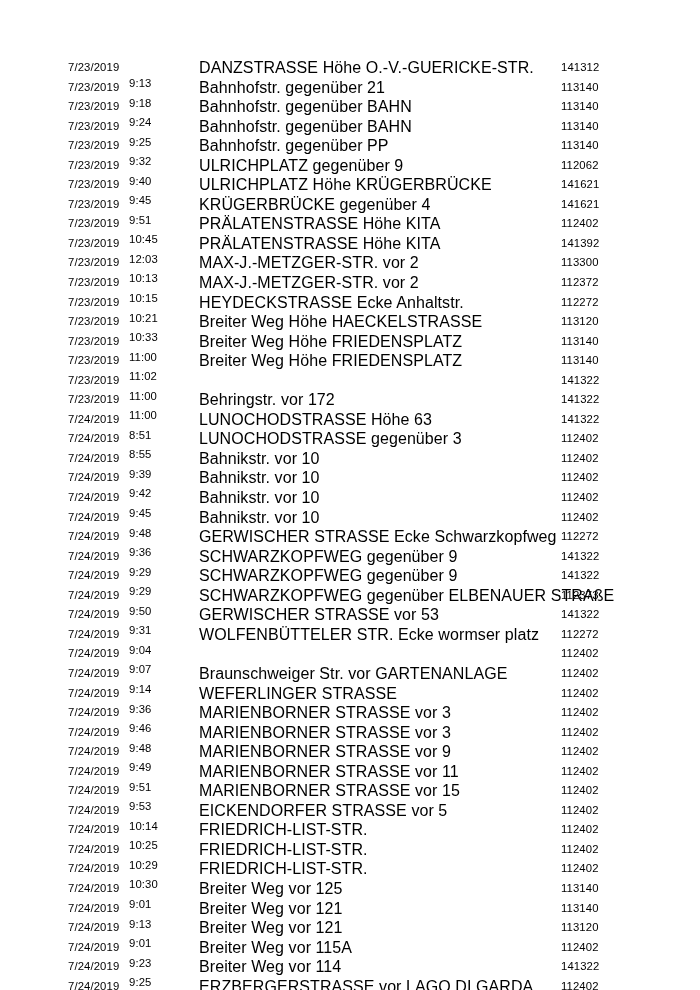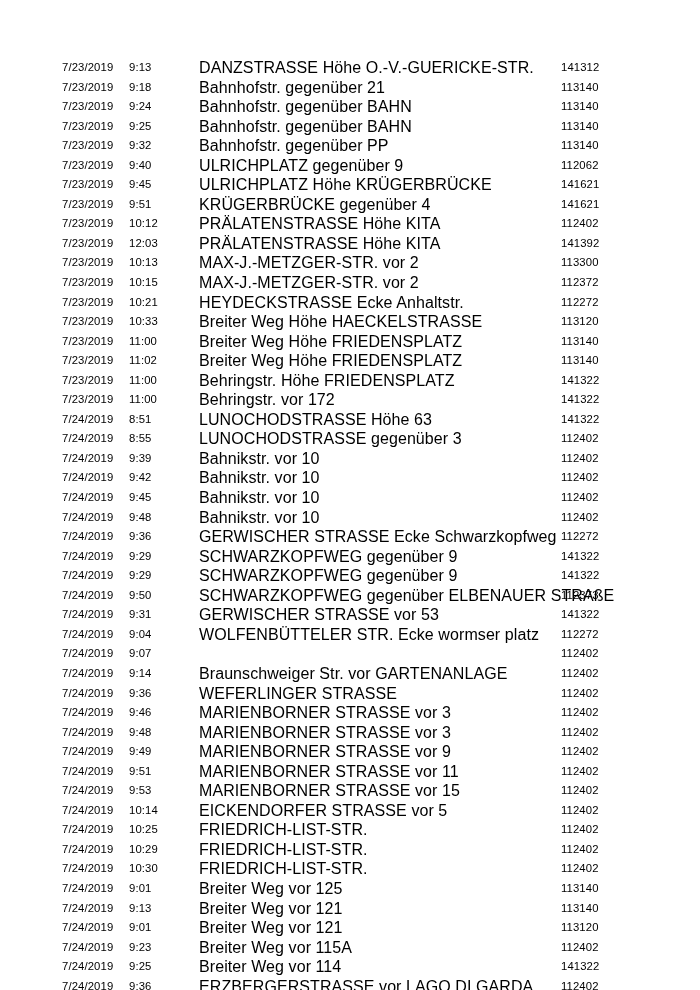--- a/index.html
+++ b/index.html
@@ -24,29 +24,29 @@
   }
   .row {
     display: block;
     position: relative;
     height: 19.55px;
     line-height: 19.55px;
     white-space: nowrap;
   }
   .c-date {
     position: absolute;
-    left: 62px;
+    left: 68px;
     top: 0;
     font-size: 11.3px;
     letter-spacing: 0.01em;
   }
   .c-time {
     position: absolute;
     left: 129px;
-    top: 0;
+    top: 16px;
     font-size: 11.3px;
     letter-spacing: 0.01em;
   }
   .c-desc {
     position: absolute;
     left: 199px;
     top: 0;
     font-size: 16px;
     letter-spacing: 0.005em;
   }
@@ -106,21 +106,21 @@
         <span class="c-code">141621</span>
       </div>
       <div class="row">
         <span class="c-date">7/23/2019</span>
         <span class="c-time">9:51</span>
         <span class="c-desc">KRÜGERBRÜCKE gegenüber 4</span>
         <span class="c-code">141621</span>
       </div>
       <div class="row">
         <span class="c-date">7/23/2019</span>
-        <span class="c-time">10:12</span>
+        <span class="c-time">10:45</span>
         <span class="c-desc">PRÄLATENSTRASSE Höhe KITA</span>
         <span class="c-code">112402</span>
       </div>
       <div class="row">
         <span class="c-date">7/23/2019</span>
         <span class="c-time">12:03</span>
         <span class="c-desc">PRÄLATENSTRASSE Höhe KITA</span>
         <span class="c-code">141392</span>
       </div>
       <div class="row">
@@ -155,21 +155,20 @@
       </div>
       <div class="row">
         <span class="c-date">7/23/2019</span>
         <span class="c-time">11:02</span>
         <span class="c-desc">Breiter Weg Höhe FRIEDENSPLATZ</span>
         <span class="c-code">113140</span>
       </div>
       <div class="row">
         <span class="c-date">7/23/2019</span>
         <span class="c-time">11:00</span>
-        <span class="c-desc">Behringstr. Höhe FRIEDENSPLATZ</span>
         <span class="c-code">141322</span>
       </div>
       <div class="row">
         <span class="c-date">7/23/2019</span>
         <span class="c-time">11:00</span>
         <span class="c-desc">Behringstr. vor 172</span>
         <span class="c-code">141322</span>
       </div>
       <div class="row">
         <span class="c-date">7/24/2019</span>

